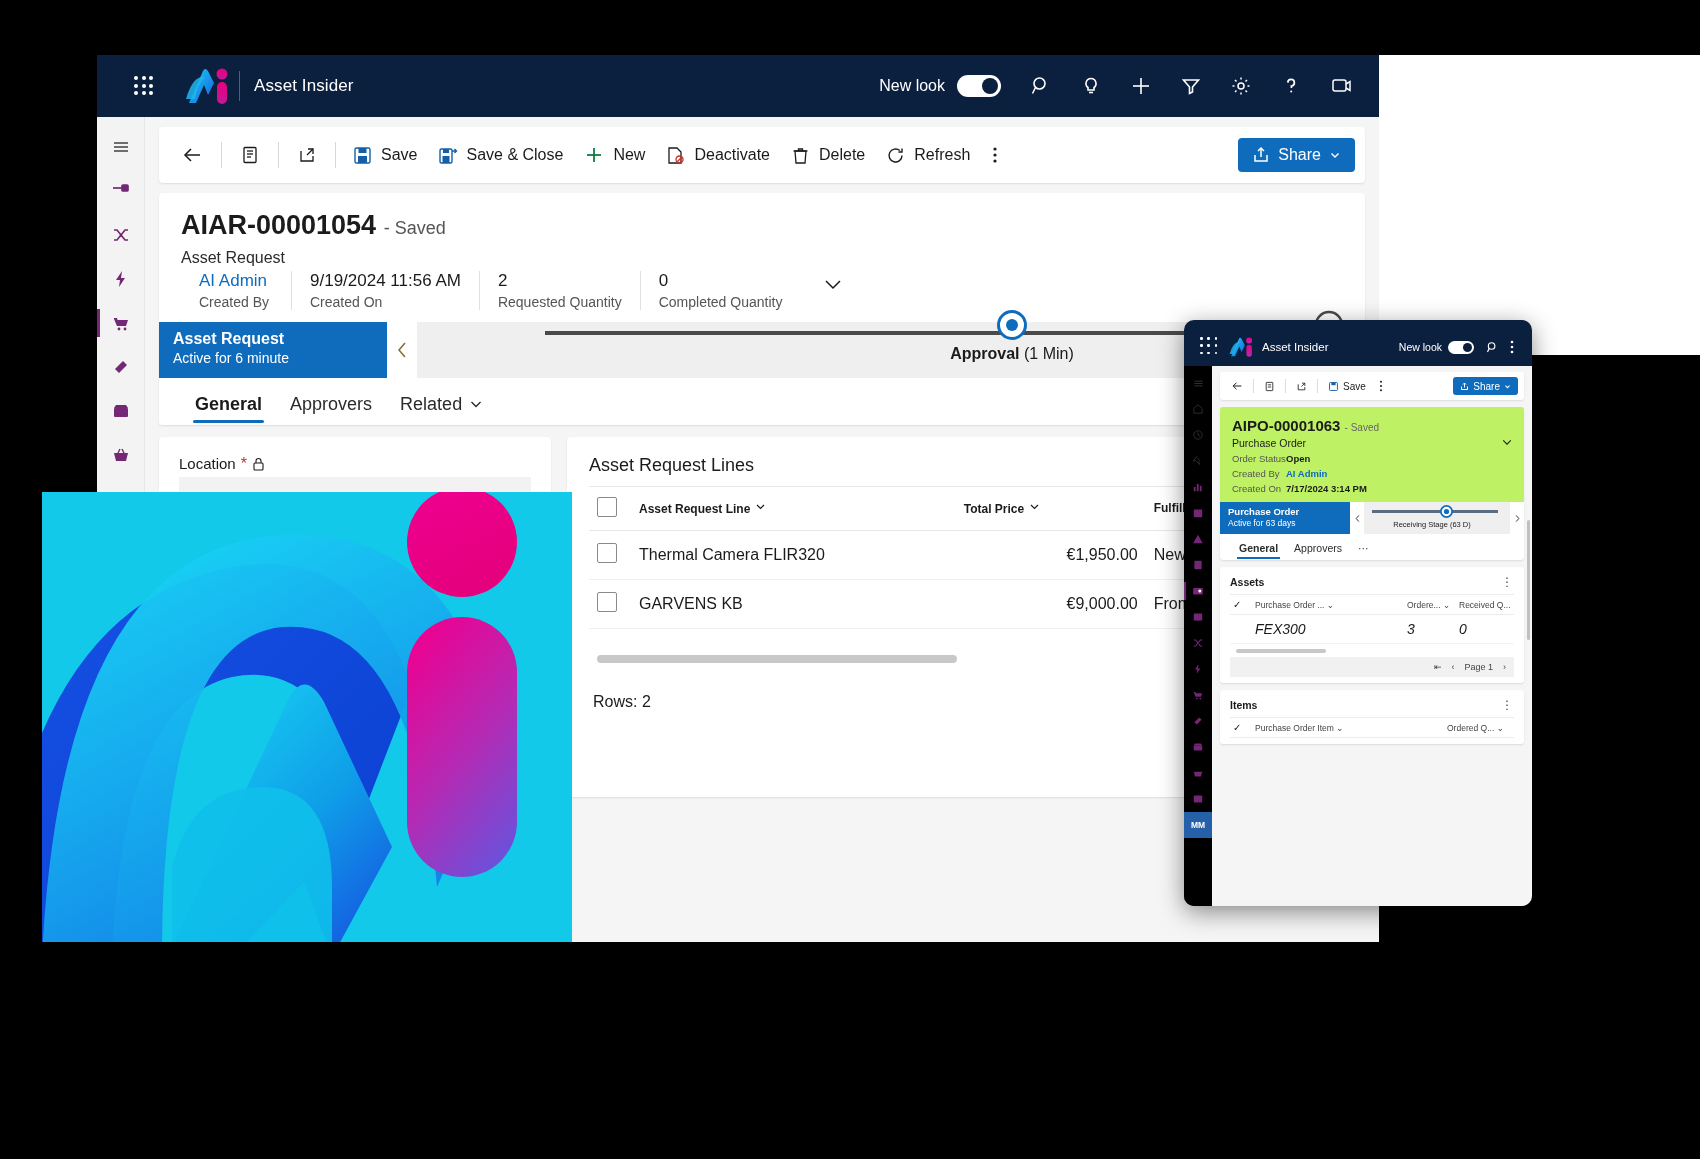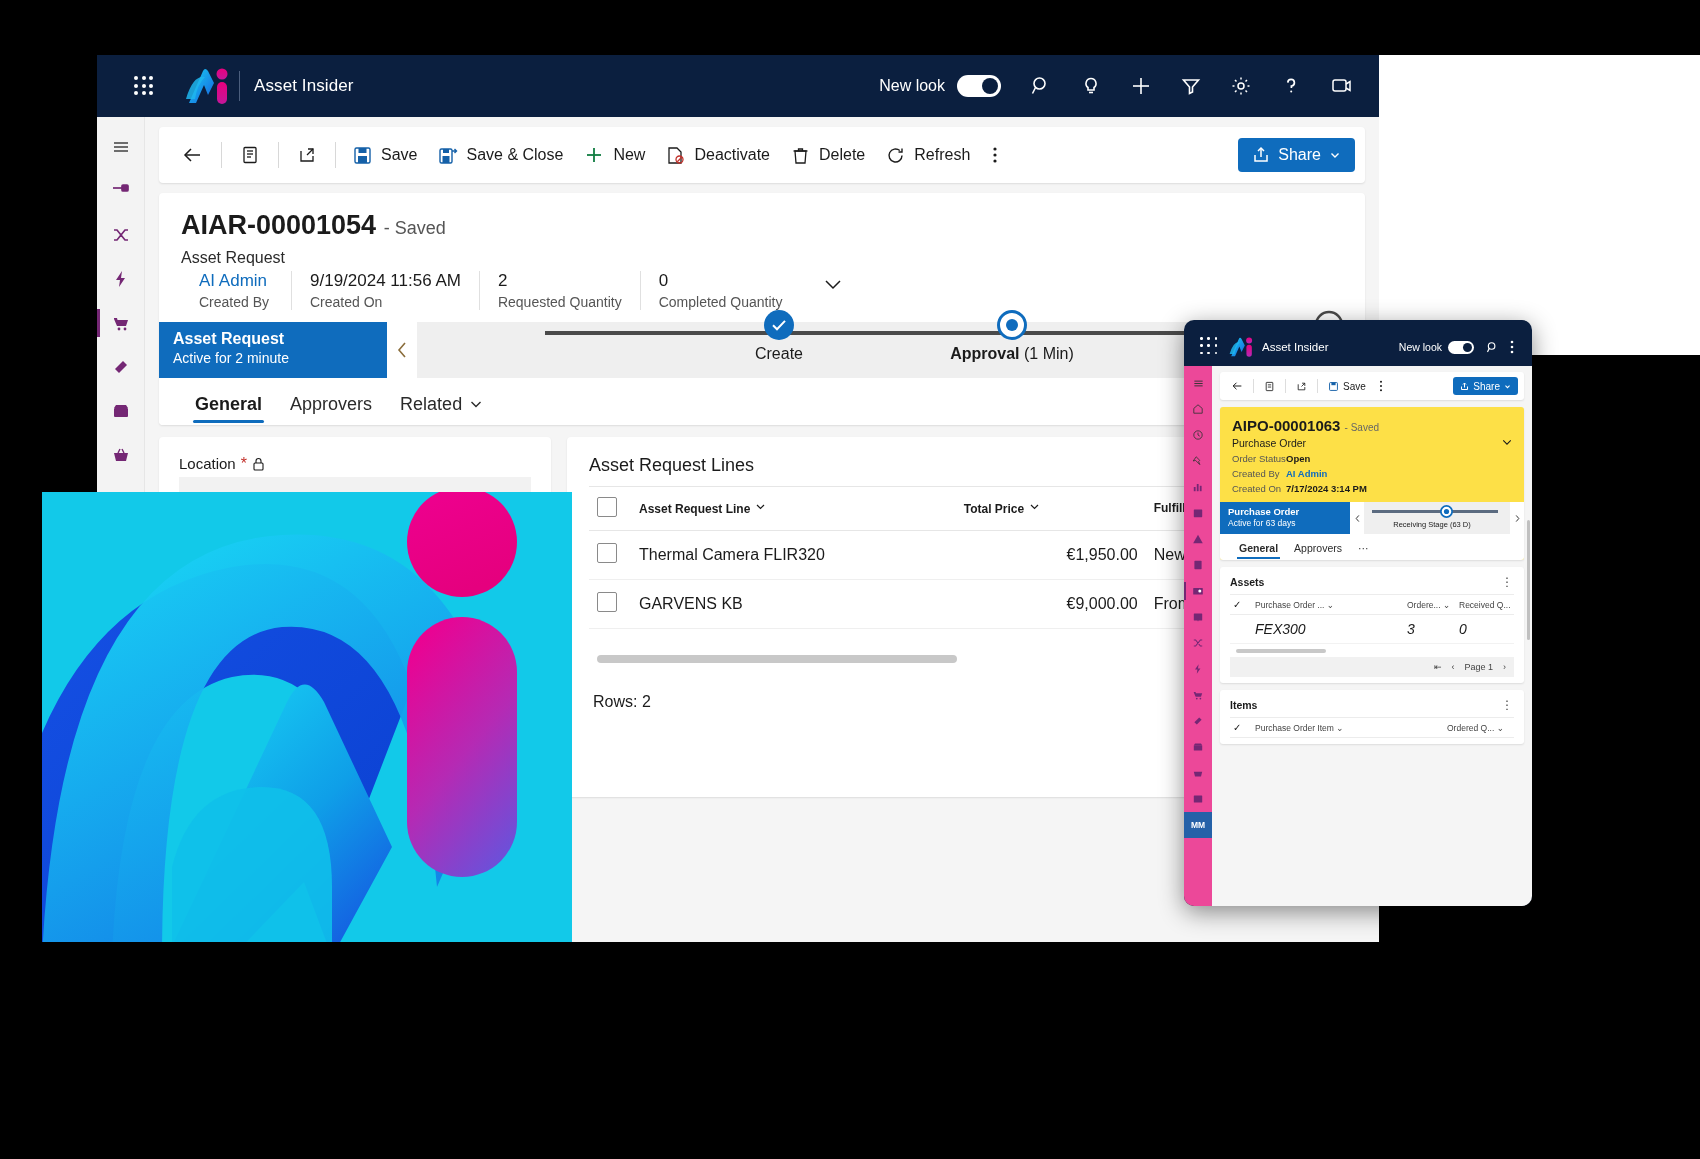--- a/index.html
+++ b/index.html
@@ -199,36 +199,36 @@
   .mwaffle i { width:2.5px; height:2.5px; background:#fff; border-radius:50%; }
   .mbrand { width:26px; height:24px; position:relative; margin-right:8px; }
   .mtitle { font-size:11.5px; }
   .mspacer { flex:1; }
   .mnewlook { font-size:10.5px; margin-right:6px; }
   .mtoggle { width:26px; height:13px; background:#fff; border-radius:7px; position:relative; margin-right:8px; cursor:pointer; }
   .mtoggle::after { content:""; position:absolute; right:2px; top:2px; width:9px; height:9px; border-radius:50%; background:#0b1f3f; }
   .micon { width:20px; height:20px; display:flex; align-items:center; justify-content:center; cursor:pointer; }
 
   .mbody { display:flex; height:540px; }
-  .mnav { width:28px; background:#ec4899; flex-shrink:0; padding-top:4px; }
+  .mnav { width:28px; background:#000000; flex-shrink:0; padding-top:4px; }
   .mnitem { height:26px; display:flex; align-items:center; justify-content:center; position:relative; cursor:pointer; }
   .mnitem.sel::before { content:""; position:absolute; left:0; top:4px; bottom:4px; width:2px; background:#742774; }
   .mnitem.acct { background:#2561a8; }
   .mnitem.acct span { color:#fff; font-size:8.5px; font-weight:700; }
   .mmain { flex:1; background:#f5f5f5; padding:6px 8px 0 8px; overflow:hidden; }
 
   .mcmd {
     background:#fff; border-radius:3px; height:28px; display:flex; align-items:center;
     padding:0 6px; gap:3px; box-shadow:0 1px 2px rgba(0,0,0,.1);
   }
   .mcbtn { display:flex; align-items:center; gap:4px; font-size:10px; color:#1b1b1b; padding:0 5px; height:22px; cursor:pointer; }
   .mvsep { width:1px; height:14px; background:#ddd; margin:0 2px; }
   .mshare { background:#0f6cbd; color:#fff; border-radius:3px; height:18px; display:flex; align-items:center; gap:4px; padding:0 7px; font-size:10px; cursor:pointer; }
 
-  .mrec { background:#fde047; border-radius:3px; margin-top:7px; box-shadow:0 1px 2px rgba(0,0,0,.1); overflow:hidden; }
+  .mrec { background:#bef264; border-radius:3px; margin-top:7px; box-shadow:0 1px 2px rgba(0,0,0,.1); overflow:hidden; }
   .mrechead { padding:10px 12px 8px 12px; position:relative; }
   .mrectitle { font-size:15px; font-weight:600; color:#1b1b1b; }
   .mrectitle .savedtag { font-size:10px; font-weight:400; color:#666; }
   .mrecsub { font-size:10.5px; color:#1b1b1b; margin-top:3px; }
   .mkv { display:flex; font-size:9.5px; margin-top:4px; }
   .mkv .k { width:54px; color:#555; }
   .mkv .v { color:#1b1b1b; font-weight:600; }
   .mkv .v.link { color:#0f6cbd; }
   .mchev { position:absolute; right:10px; top:28px; cursor:pointer; }
 
@@ -545,38 +545,29 @@
                 <svg width="26" height="26" viewBox="0 0 26 26" fill="none" stroke="#1b1b1b" stroke-width="1.5">
                   <path d="M6 10l7 7 7-7"></path>
                 </svg>
               </div>
             </div>
           </div>
 
           <div class="bpf">
             <div class="bpf-stage">
               <div class="t">Asset Request</div>
-              <div class="s">Active for 2 minute</div>
+              <div class="s">Active for 6 minute</div>
             </div>
             <div class="bpf-prev">
               <svg width="16" height="22" viewBox="0 0 16 22" fill="none" stroke="#8a6d3b" stroke-width="1.6">
                 <path d="M11 4L5 11l6 7"></path>
               </svg>
             </div>
             <div class="bpf-steps">
               <div class="bpf-line"></div>
-              <div class="bpf-step" style="left:232px;">
-                <div class="dot">
-                  <svg width="30" height="30" viewBox="0 0 30 30">
-                    <circle cx="15" cy="15" r="15" fill="#0f6cbd"></circle>
-                    <path d="M9 15.3l4 4 8-8.4" fill="none" stroke="#fff" stroke-width="2"></path>
-                  </svg>
-                </div>
-                <div class="lbl">Create</div>
-              </div>
               <div class="bpf-step cur" style="left:465px;">
                 <div class="dot">
                   <svg width="30" height="30" viewBox="0 0 30 30">
                     <circle cx="15" cy="15" r="13.5" fill="#fff" stroke="#0f6cbd" stroke-width="3"></circle>
                     <circle cx="15" cy="15" r="6" fill="#0f6cbd"></circle>
                   </svg>
                 </div>
                 <div class="lbl">
                   <span>Approval</span>
                   <span class="t">(1 Min)</span>

